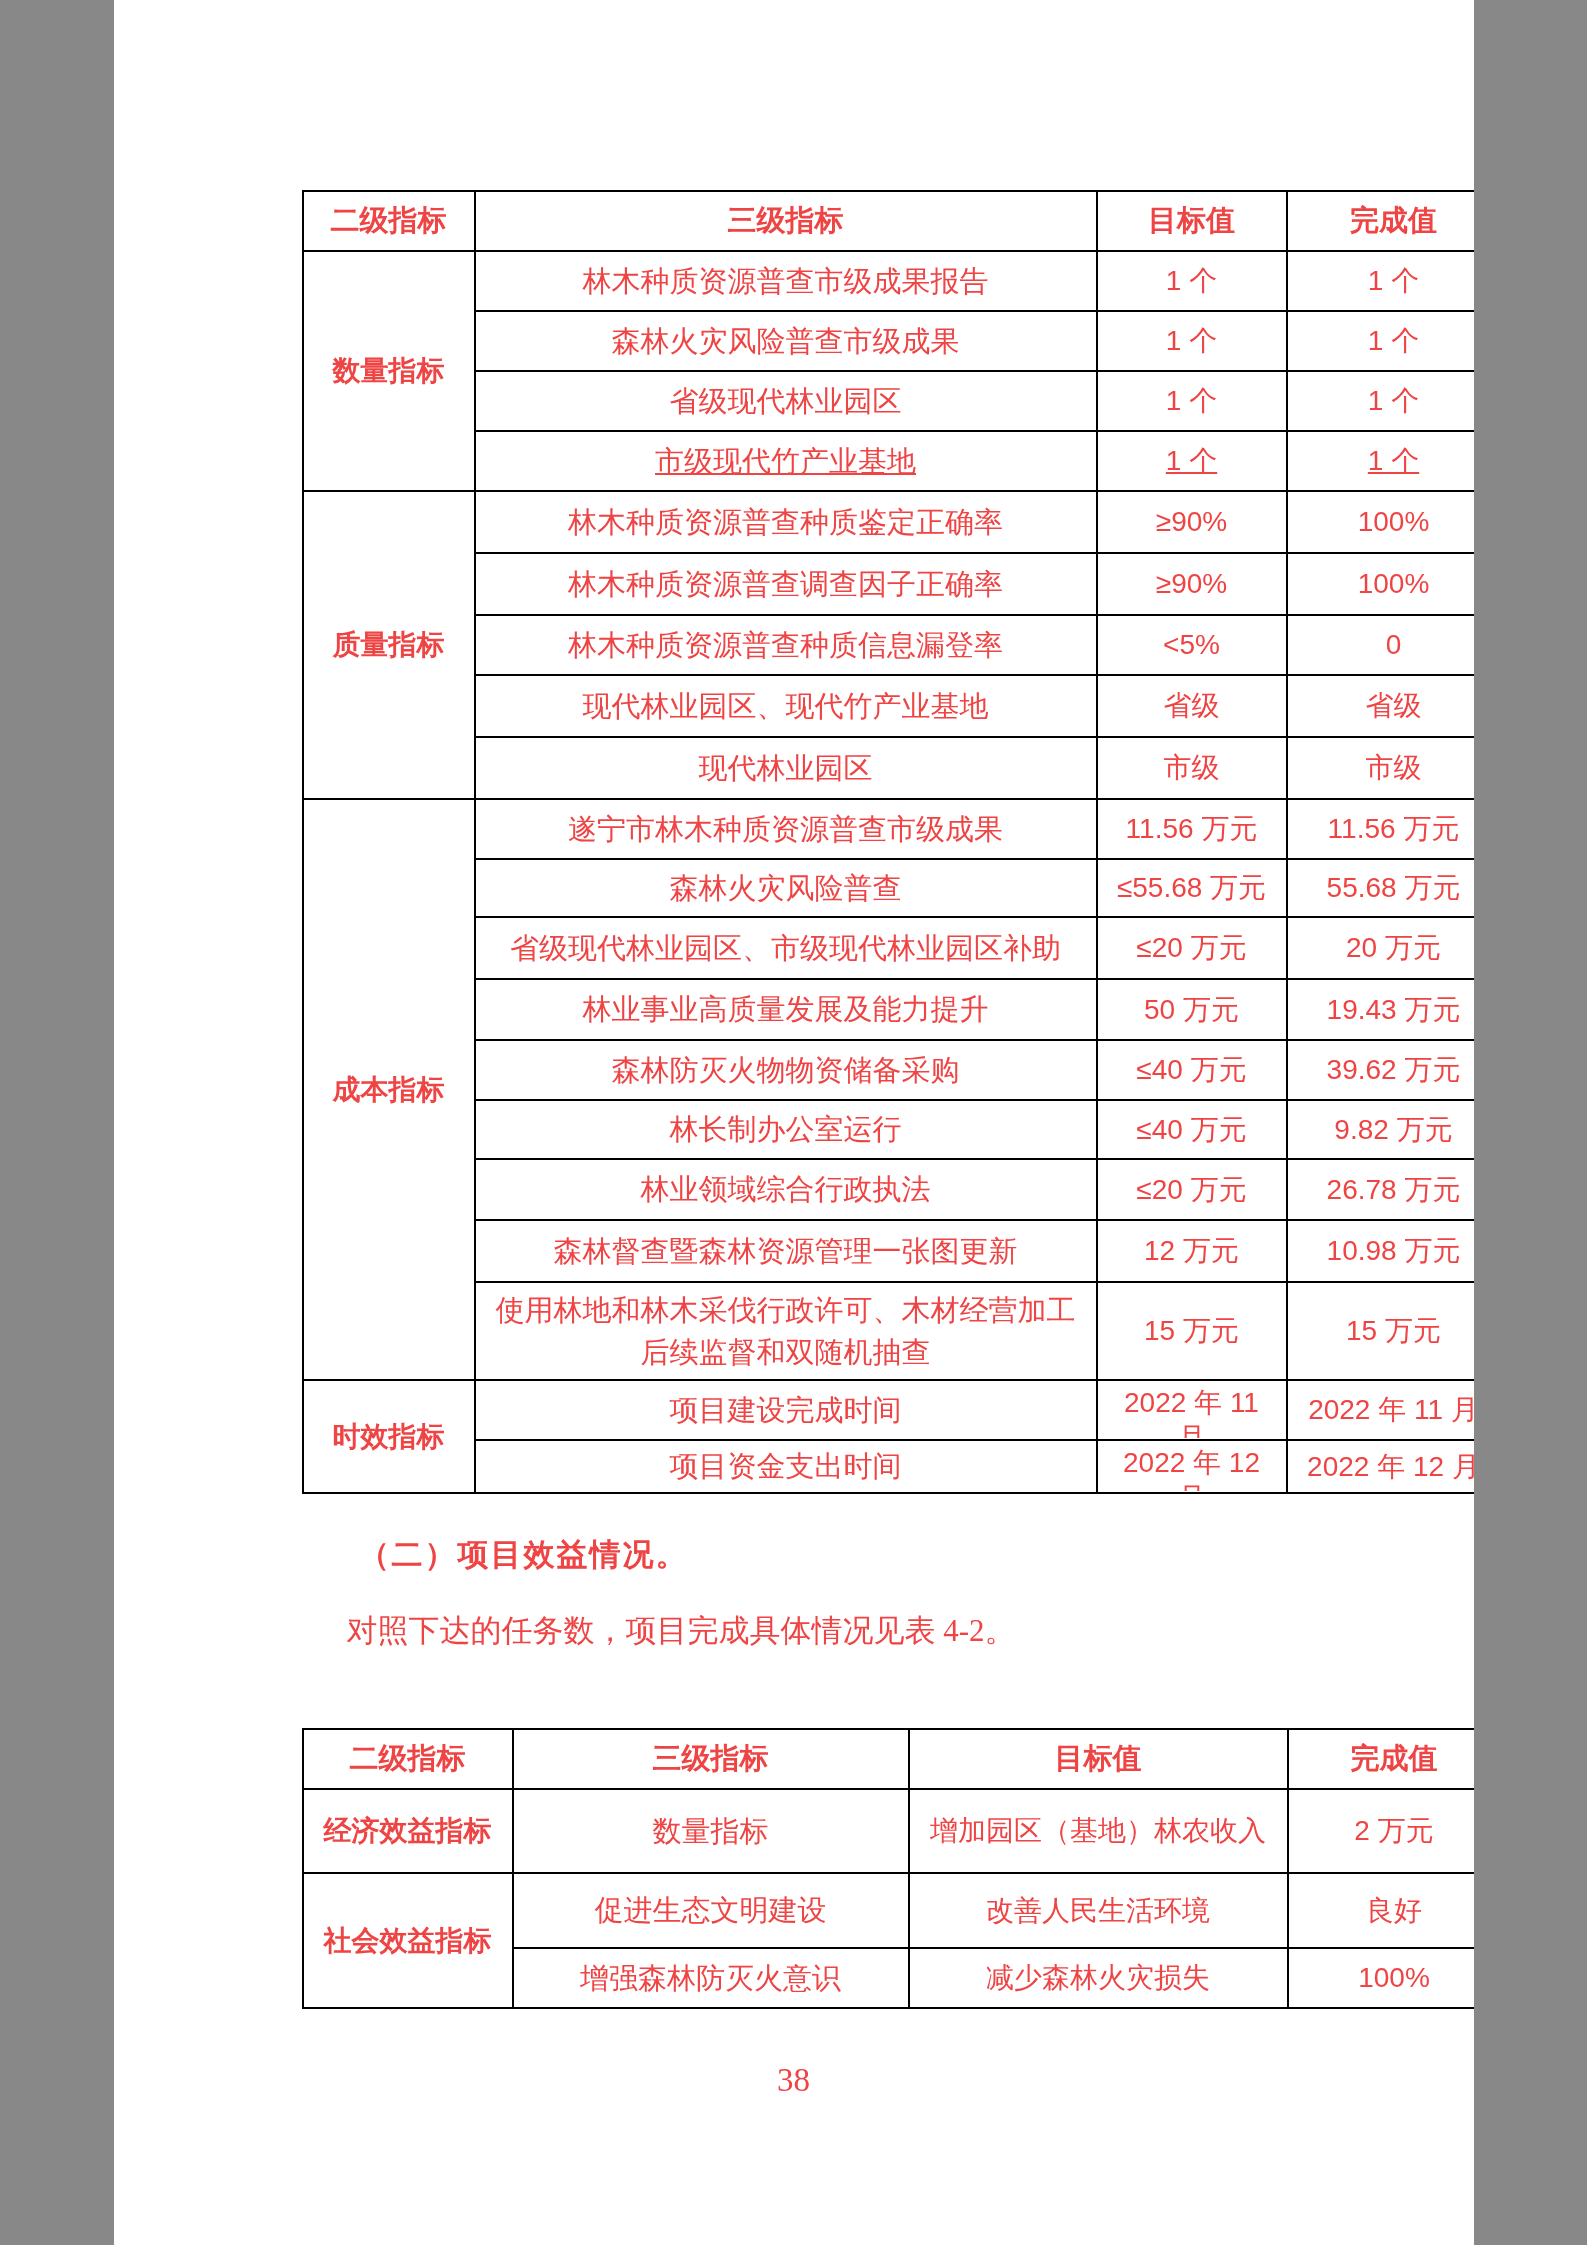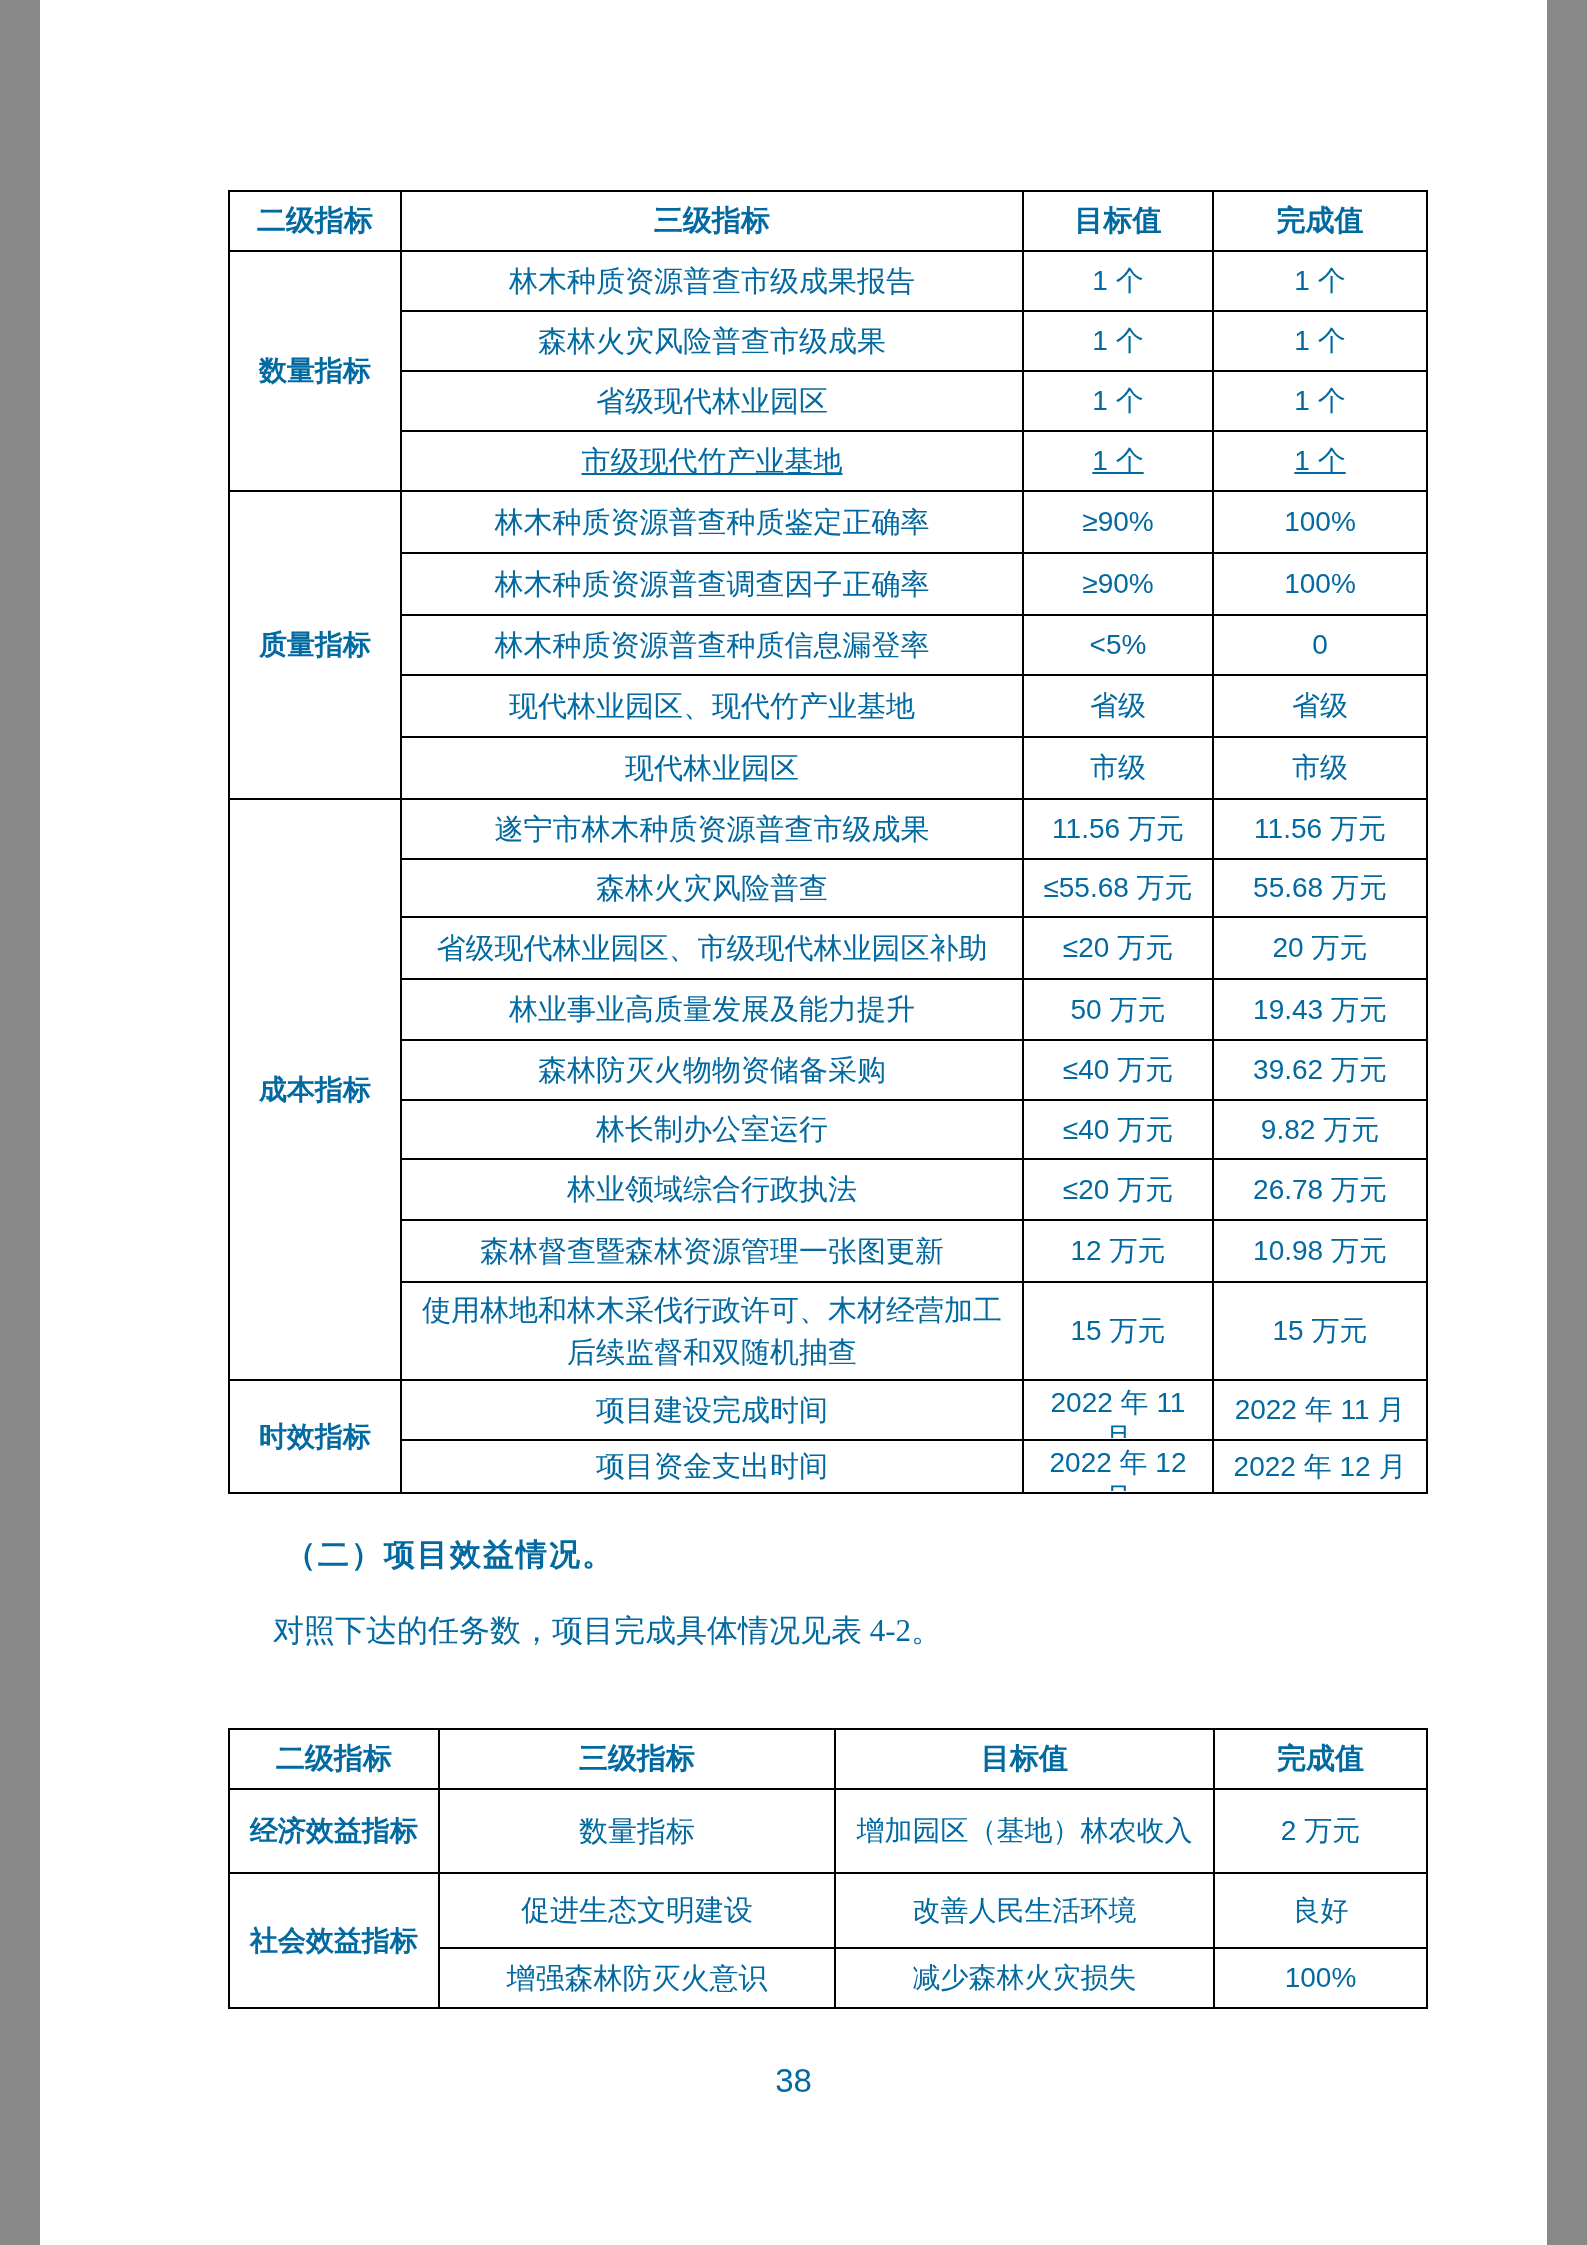--- a/index.html
+++ b/index.html
@@ -1,22 +1,22 @@
 <!DOCTYPE html>
 <html><head>
 <meta charset="utf-8">
 <style>
   html,body{margin:0;padding:0;background:#888;}
   .page{
     position:relative;
-    width:1507px;height:2245px;
+    width:1360px;height:2245px;
     background:#ffffff;
     margin:0 auto;
     font-family:"Liberation Serif","DejaVu Serif",serif;
-    color:#0369a1;
+    color:#ef4444;
     overflow:hidden;
   }
   table.doc{
     position:absolute;
     border-collapse:collapse;
     table-layout:fixed;
     width:1198px;
     left:188px;
   }
   table.doc td,table.doc th{
@@ -76,21 +76,21 @@
     font-weight:bold;
     font-size:33px;
     white-space:nowrap;
   }
   .caption .cap-label{margin-right:42px;}
   .page-number{
     position:absolute;
     left:0;top:2062px;
     width:100%;
     text-align:center;
-    font-family:Liberation Sans, sans-serif;
+    font-family:Liberation Serif, serif;
     font-size:33px;
   }
 </style>
 </head>
 <body>
 
 <div class="page">
 
   <table class="doc" id="table1">
     <colgroup>

